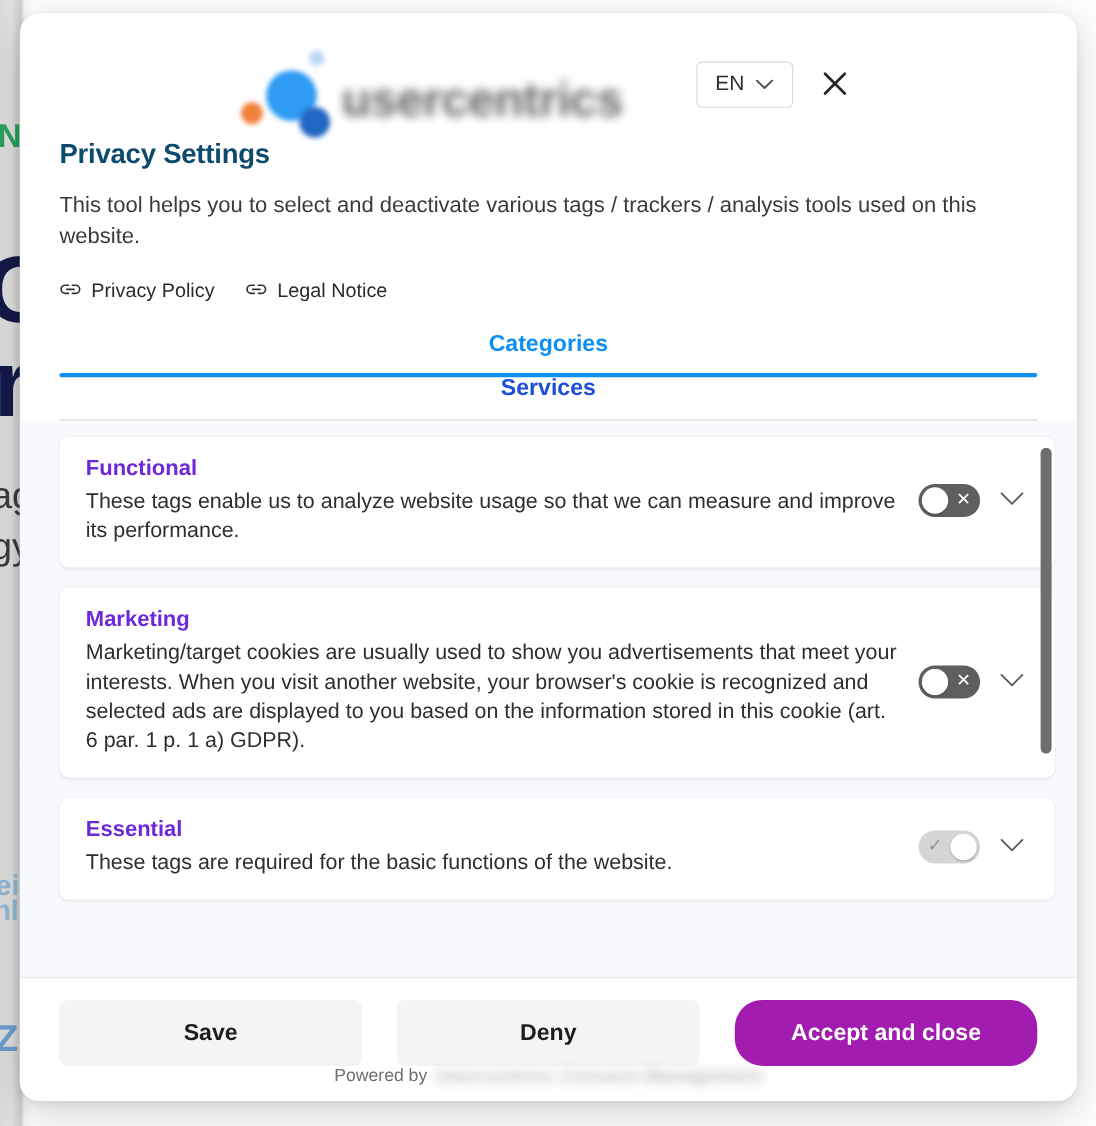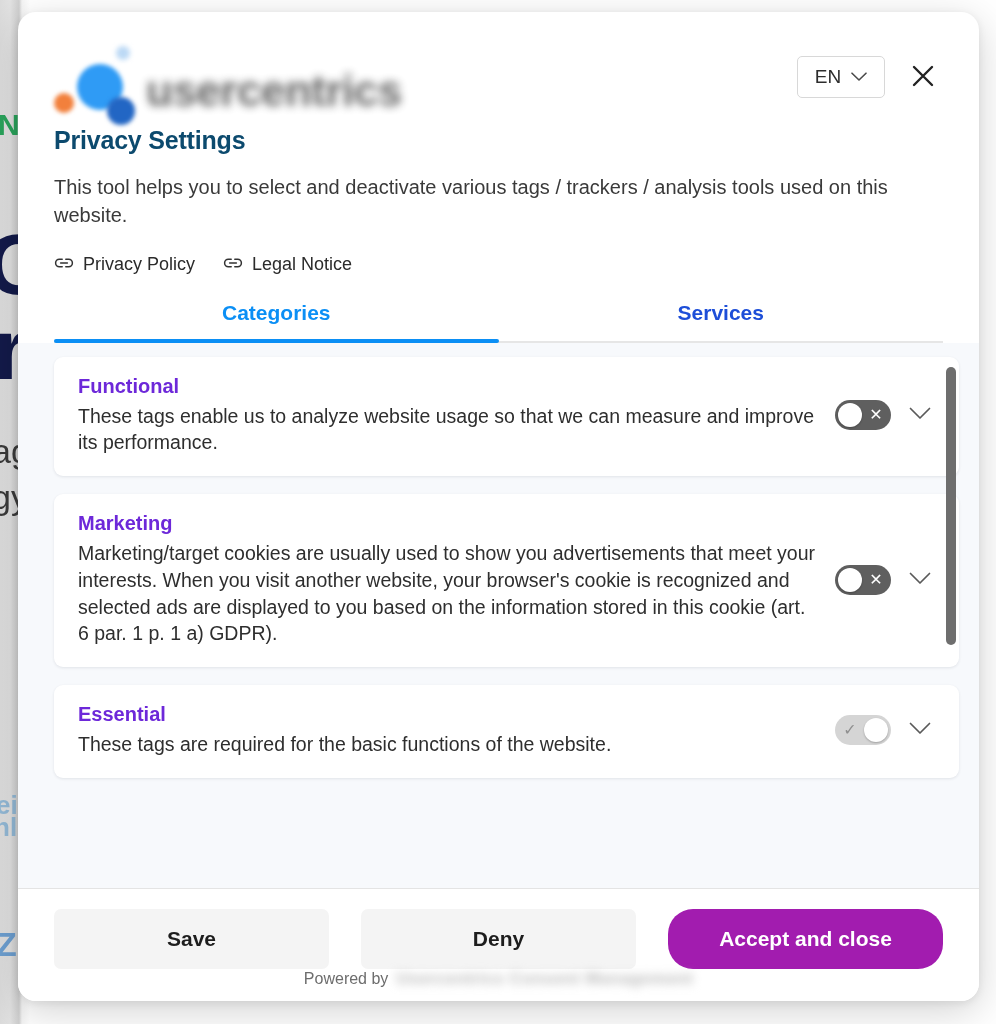--- a/index.html
+++ b/index.html
@@ -58,21 +58,21 @@
   
   .modal-header {
     position: relative;
     padding: 28px 36px 0 36px;
     flex: 0 0 auto;
   }
 
   .header-top {
     display: flex;
     align-items: flex-start;
-    justify-content: space-between;
+    justify-content: center;
     gap: 44px;
   }
 
   
   .brand-logo {
     position: relative;
     width: 370px;
     height: 86px;
   }
   .logo-dot { position: absolute; border-radius: 50%; }
@@ -152,20 +152,21 @@
     color: #2b2b2b;
     text-decoration: none;
     cursor: pointer;
   }
 
   
   .tabs {
     display: flex;
     margin-top: 26px;
     border-bottom: 2px solid #e6e6e6;
+    flex-direction: column;
   }
   .tab {
     flex: 1;
     text-align: center;
     padding-bottom: 16px;
     font-size: 21px;
     font-weight: 700;
     color: #1d4ed8;
     cursor: pointer;
     position: relative;

